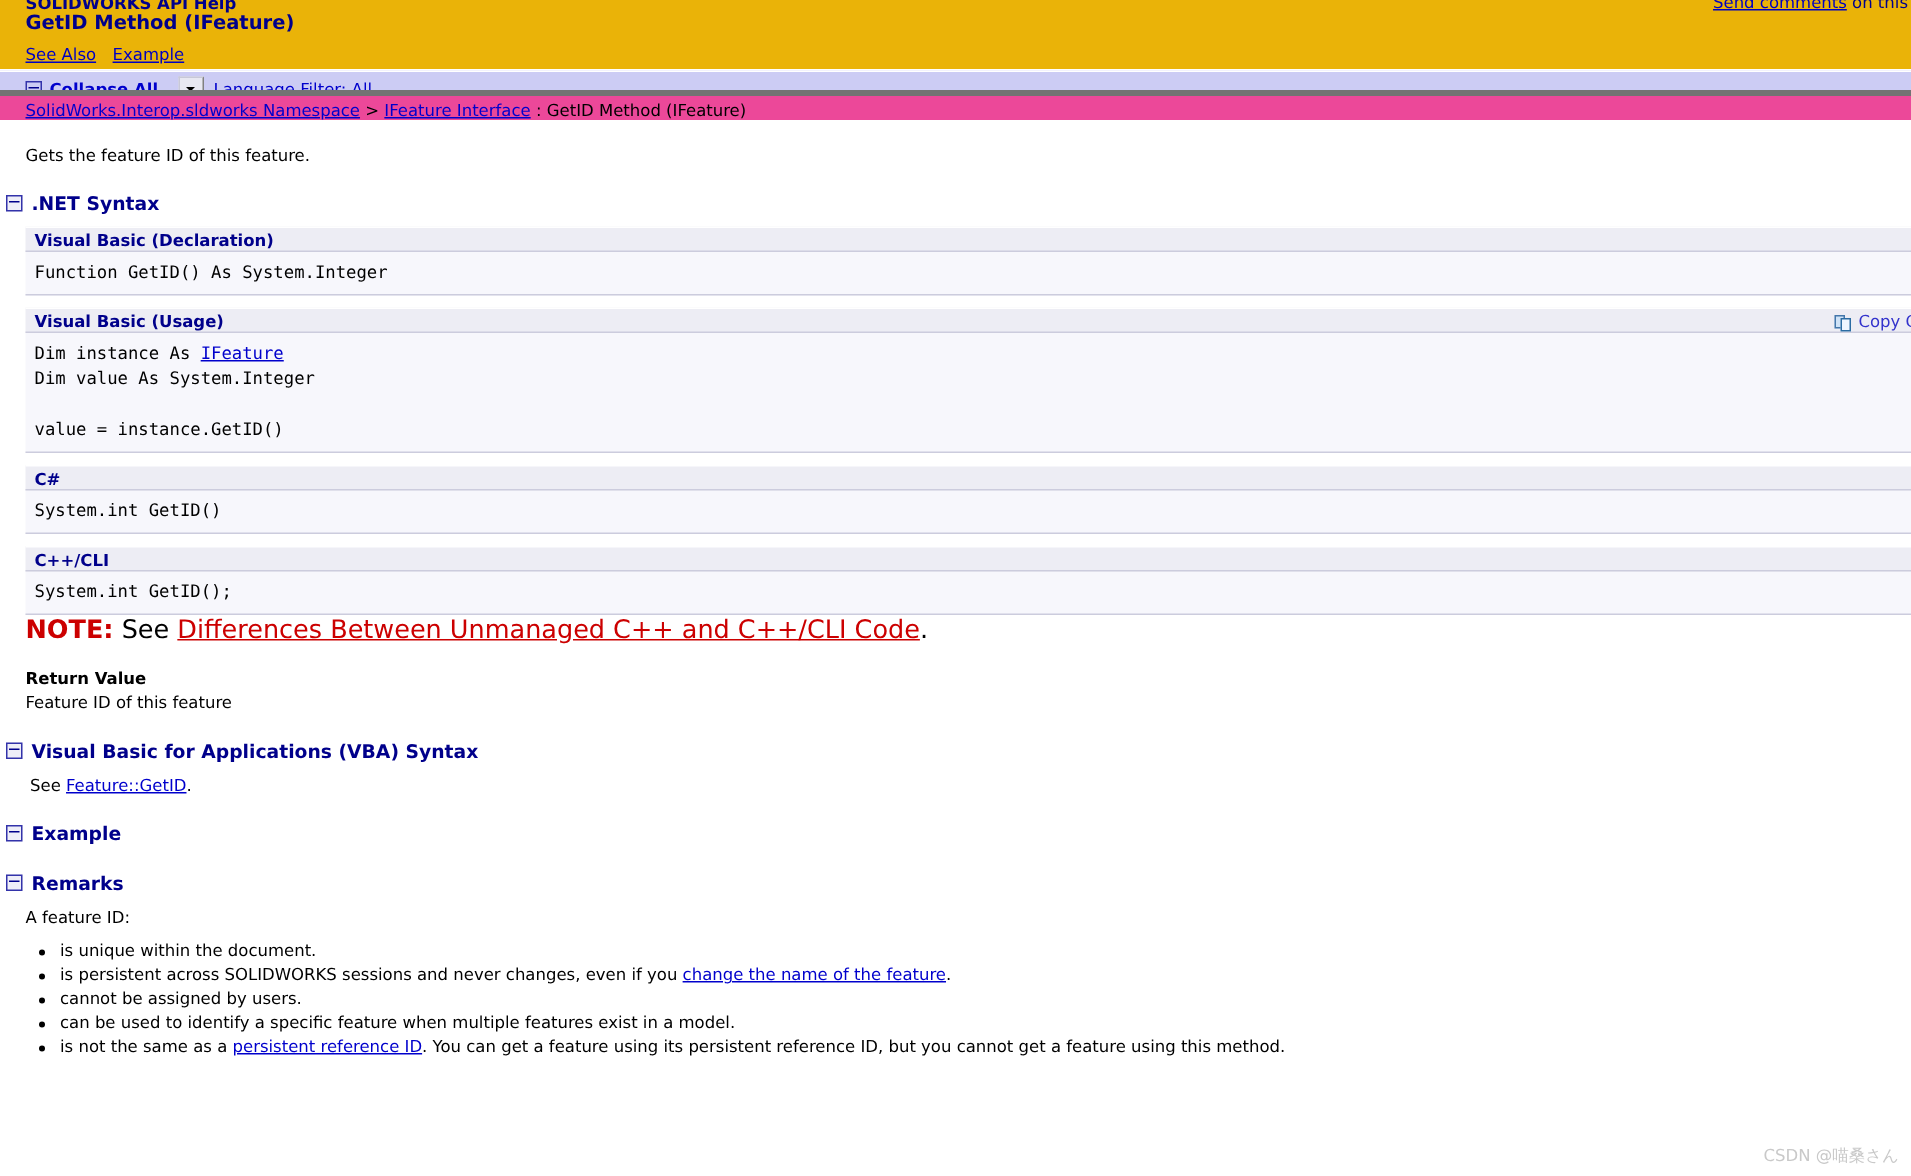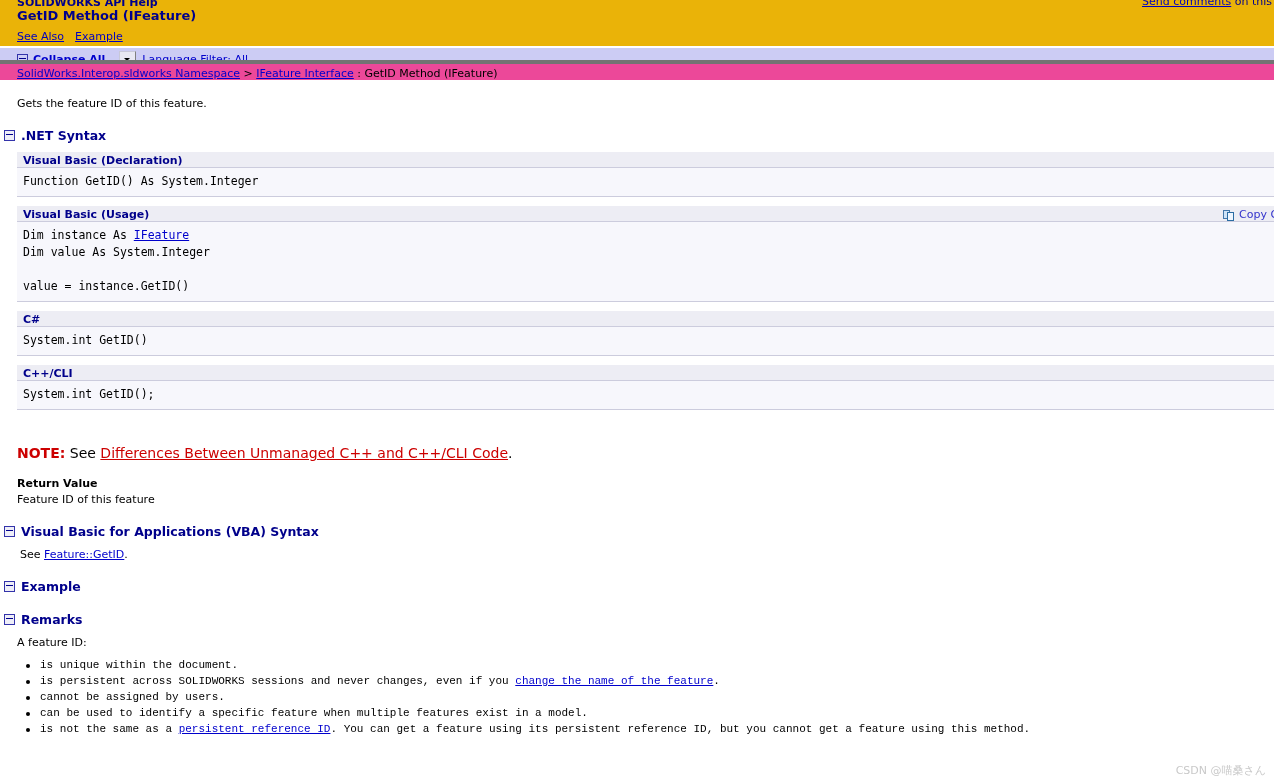--- a/index.html
+++ b/index.html
@@ -271,22 +271,22 @@
     color: #000000;
     white-space: pre;
     line-height: 17px;
   }
   .code-body a {
     color: #0000cc;
     text-decoration: underline;
   }
 
   .note-line {
-    margin: 35px 0 0 17px;
-    font-size: 14px;
+    margin: 0 0 0 17px;
+    font-size: 17px;
   }
   .note-label {
     color: #cc0000;
     font-weight: bold;
   }
   .note-line a {
     color: #cc0000;
     text-decoration: underline;
   }
 
@@ -326,21 +326,20 @@
 
   .remarks-intro {
     margin: 9px 0 0 17px;
     font-size: 11px;
   }
   ul.remarks {
     margin: 8px 0 0 0;
     padding-left: 40px;
     list-style: none;
     font-size: 11px;
-    font-family: Liberation Mono, monospace;
   }
   ul.remarks li {
     position: relative;
     line-height: 16px;
     white-space: nowrap;
   }
   ul.remarks li::before {
     content: "";
     position: absolute;
     left: -14px;

